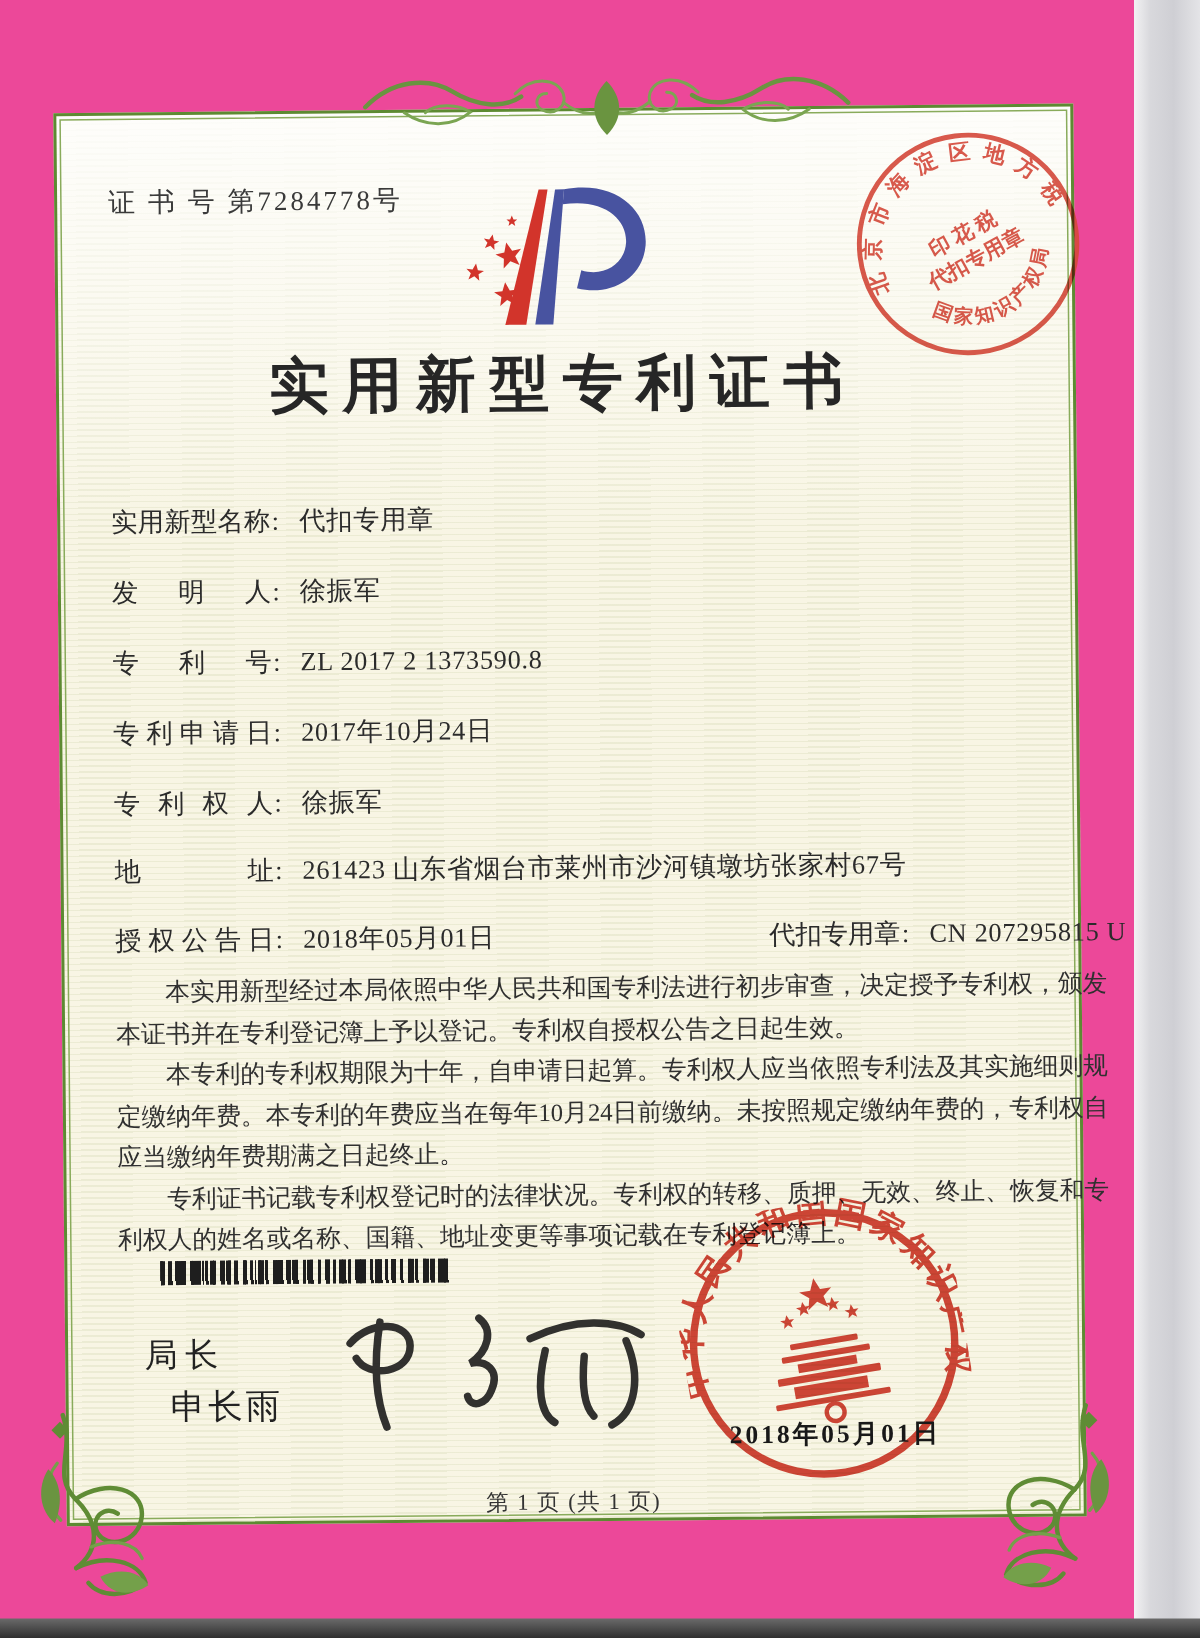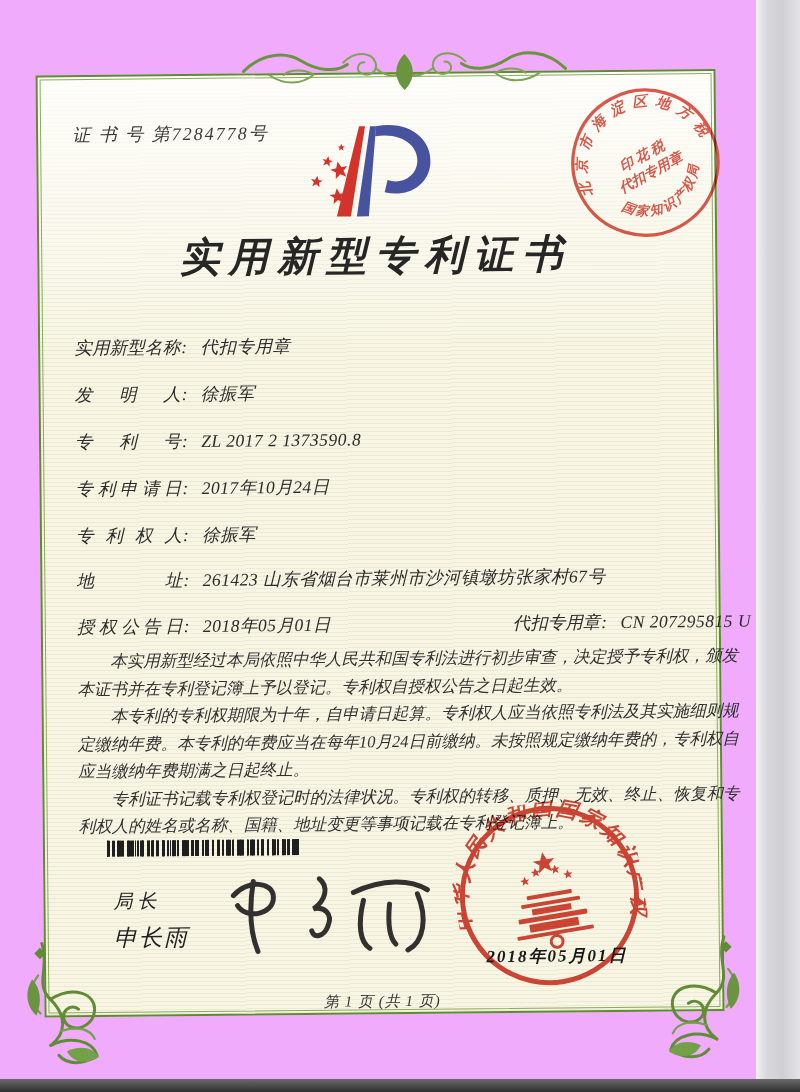--- a/index.html
+++ b/index.html
@@ -1,21 +1,20 @@
 <!DOCTYPE html>
 <html><head>
 <meta charset="utf-8">
 <style>
   html,body{margin:0;padding:0;background:#e9e9e9;}
   .page{
     position:relative; width:800px; height:1092px; overflow:hidden;
-    background:#f0abfc;
+    background:#ec4899;
     font-family:"Liberation Serif","DejaVu Serif",serif;
     color:#2e2e2e;
-    font-style:italic;
   }
   
   .scan-strip-right{position:absolute; right:0; top:0; width:44px; height:100%;
     background:linear-gradient(90deg,#f2f2f3 0%,#d8d8dc 25%,#cfcfd4 60%,#e4e4e7 100%); z-index:40;}
   .scan-strip-bottom{position:absolute; left:0; bottom:0; width:100%; height:13px;
     background:linear-gradient(180deg,#6a6a6a,#2f2f2f); z-index:41;}
   
   .sheet{position:absolute; left:0; top:0; width:800px; height:1092px;
     transform:rotate(-0.55deg); transform-origin:400px 540px;}
   
@@ -37,21 +36,21 @@
   .field-value{margin-left:9px; letter-spacing:.5px;}
   .grant-right{position:absolute; left:436px; top:0;}
   .paragraphs{position:absolute; left:76px; top:645px; width:661px; z-index:8;
     font-size:16.5px; line-height:27.5px; text-align:justify; color:#303030;}
   .paragraphs p{margin:0; text-indent:2em;}
   .barcode{position:absolute; left:104px; top:838px; width:193px; height:16px; z-index:8;
     background-image:
       repeating-linear-gradient(90deg,#1e1e1e 0 2px,rgba(0,0,0,0) 2px 5px),
       repeating-linear-gradient(90deg,#1e1e1e 0 1px,rgba(0,0,0,0) 1px 7px),
       repeating-linear-gradient(90deg,#1e1e1e 0 3px,rgba(0,0,0,0) 3px 11px);}
-  .signer-title{position:absolute; left:110px; top:886px; font-size:19px; letter-spacing:5px;
+  .signer-title{position:absolute; left:93px; top:886px; font-size:22px; letter-spacing:5px;
     font-family:"Liberation Sans","DejaVu Sans",sans-serif; color:#222; z-index:8;}
   .signer-name{position:absolute; left:110px; top:920px; font-size:23px; letter-spacing:2px;
     font-family:"Liberation Sans","DejaVu Sans",sans-serif; color:#222; z-index:8;}
   .signature{position:absolute; left:198px; top:852px; z-index:9;}
   .seal-box{position:absolute; left:452px; top:803px; width:188px; height:188px;
     transform:rotate(-9deg); mix-blend-mode:multiply; opacity:.93; z-index:10;}
   .tax-stamp{position:absolute; left:570px; top:86px; width:158px; height:158px;
     transform:rotate(-28deg); mix-blend-mode:multiply; opacity:.9; z-index:10;}
   .seal-date{position:absolute; left:468px; top:946px; width:170px; text-align:center;
     font-size:17px; font-weight:700; letter-spacing:2px; color:#181818; z-index:12;}

